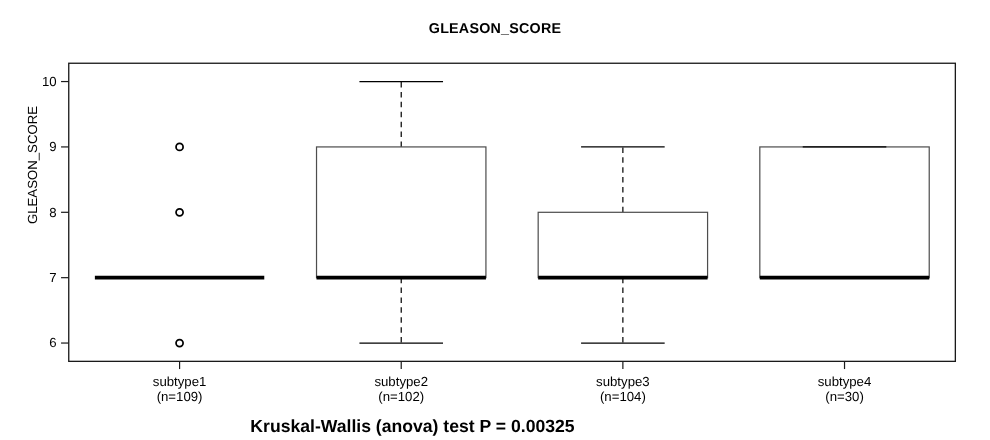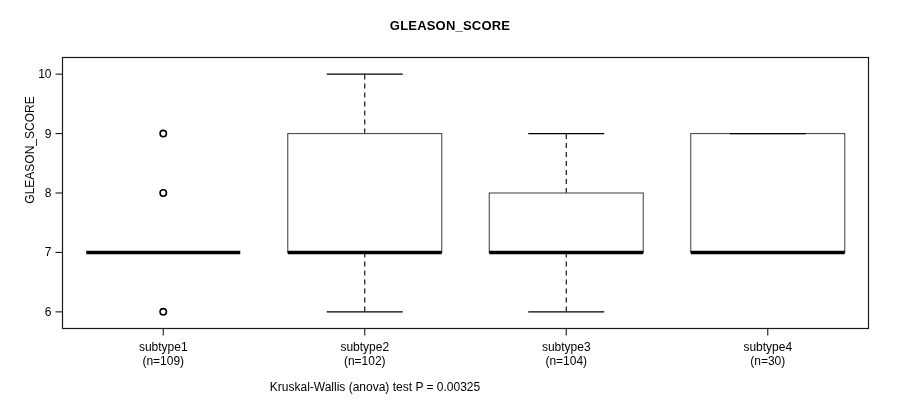--- a/index.html
+++ b/index.html
@@ -29,21 +29,22 @@
     font-size: 13px;
     font-weight: bold;
     letter-spacing: 0.2px;
   }
   #subtitle {
     position: absolute;
     left: 0;
     top: 380px;
     width: 750px;
     text-align: center;
-    font-size: 12px;
+    font-size: 16px;
+    font-weight: bold;
   }
   #ylabel {
     position: absolute;
     left: -50px;
     top: 143px;
     width: 160px;
     text-align: center;
     font-size: 12px;
     transform: rotate(-90deg);
     transform-origin: center center;

